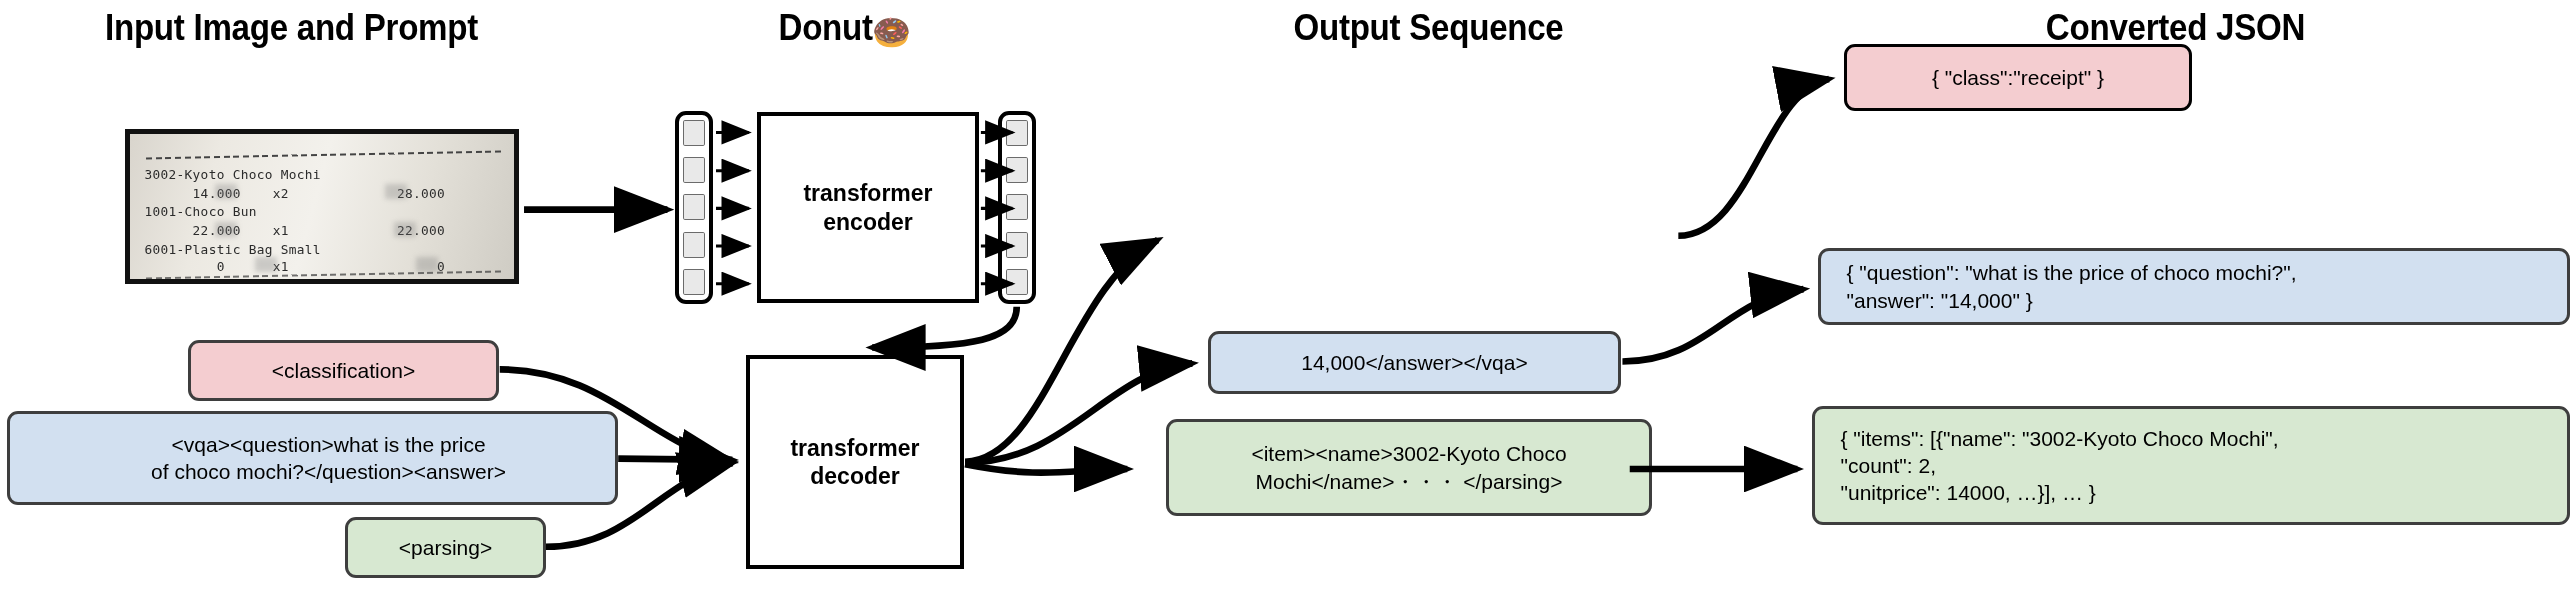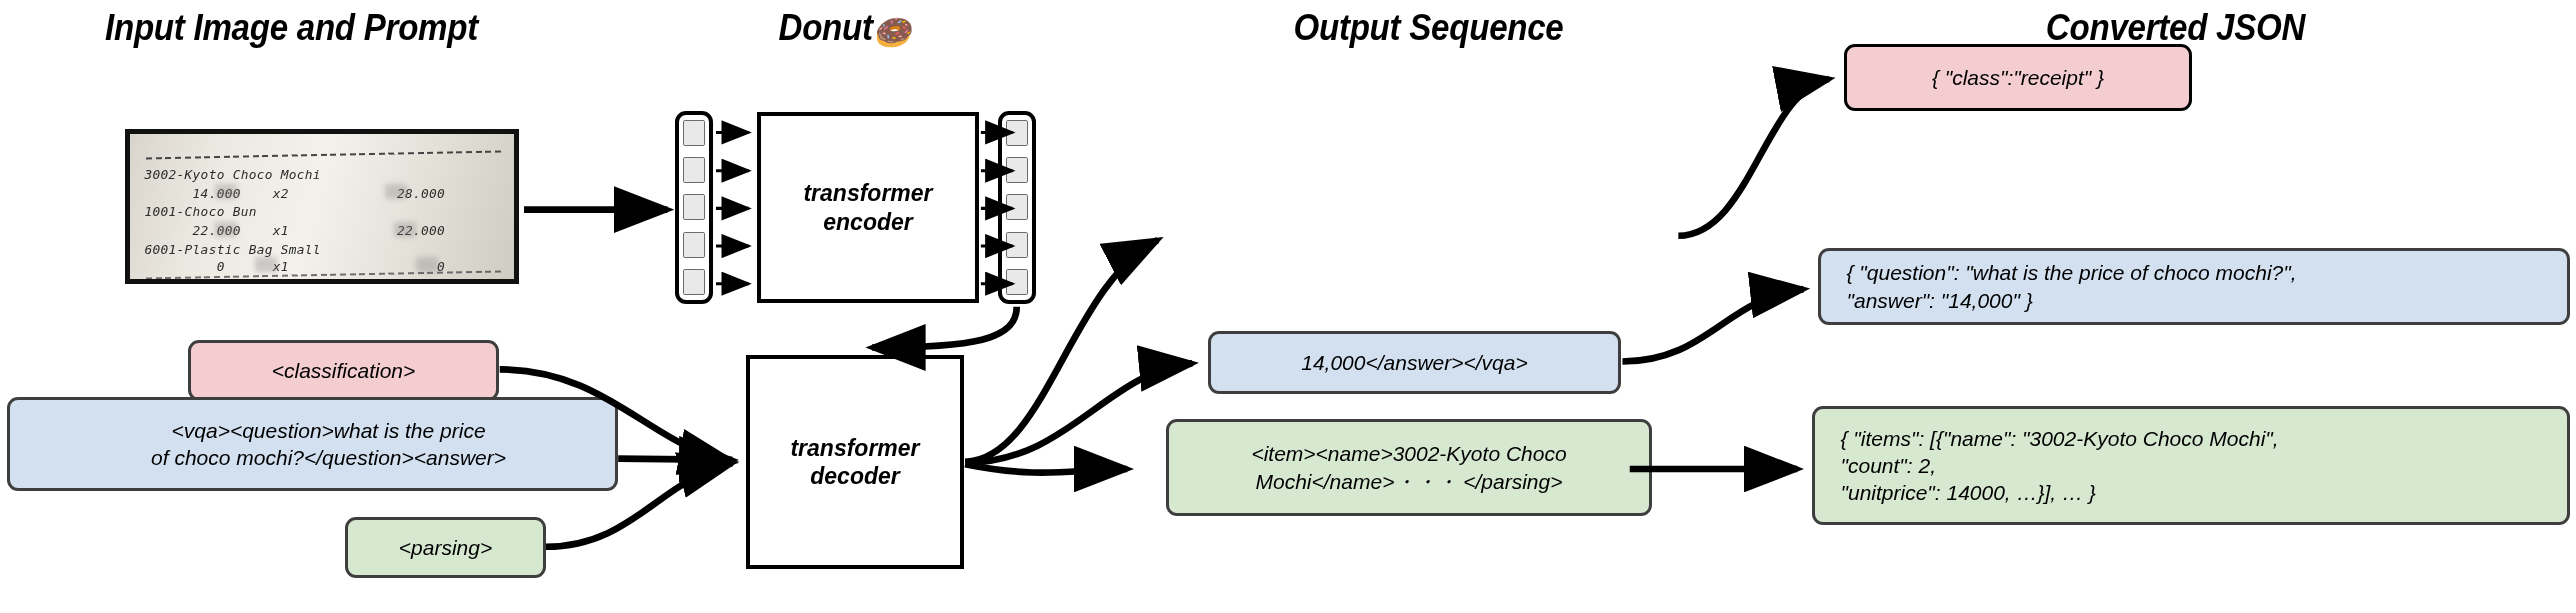--- a/index.html
+++ b/index.html
@@ -1,19 +1,19 @@
 <!DOCTYPE html>
 <html style="font-size:9.7px"><head>
 <meta charset="utf-8">
 <style>
   html,body{margin:0;padding:0;background:#ffffff;}
   body{width:2576px;height:613px;position:relative;overflow:hidden;
        font-family:"Liberation Sans","DejaVu Sans",sans-serif;}
 
-  #stage{position:absolute;left:0;top:0;width:2576px;height:613px;font-style:italic;}
+  #stage{position:absolute;left:0;top:0;width:2576px;height:613px;}
 
   
   .col-title{
     position:absolute;
     font-weight:bold;
     font-size:36px;
     color:#000;
     white-space:nowrap;
     letter-spacing:-0.3px;
     transform:scaleX(0.92);
@@ -167,21 +167,21 @@
 
   <div class="tblock" id="decoder" style="left:746px;top:355px;width:218px;height:214px;">
     <span>transformer
 decoder</span>
   </div>
 
   <div class="node pink" id="p-class" style="left:188px;top:340px;width:311px;height:61px;align-items:center;">
     <span>&lt;classification&gt;</span>
   </div>
 
-  <div class="node blue" id="p-vqa" style="left:7.3px;top:397px;width:611px;height:94px;padding-left:40px;">
+  <div class="node blue" id="p-vqa" style="left:7.3px;top:411px;width:611px;height:94px;padding-left:40px;">
     <span>&lt;vqa&gt;&lt;question&gt;what is the price
 of choco mochi?&lt;/question&gt;&lt;answer&gt;</span>
   </div>
 
   <div class="node green" id="p-parse" style="left:345px;top:517px;width:201px;height:61px;">
     <span>&lt;parsing&gt;</span>
   </div>
 
 
   <div class="node blue" id="o-vqa" style="left:1208px;top:331px;width:413px;height:63px;">

